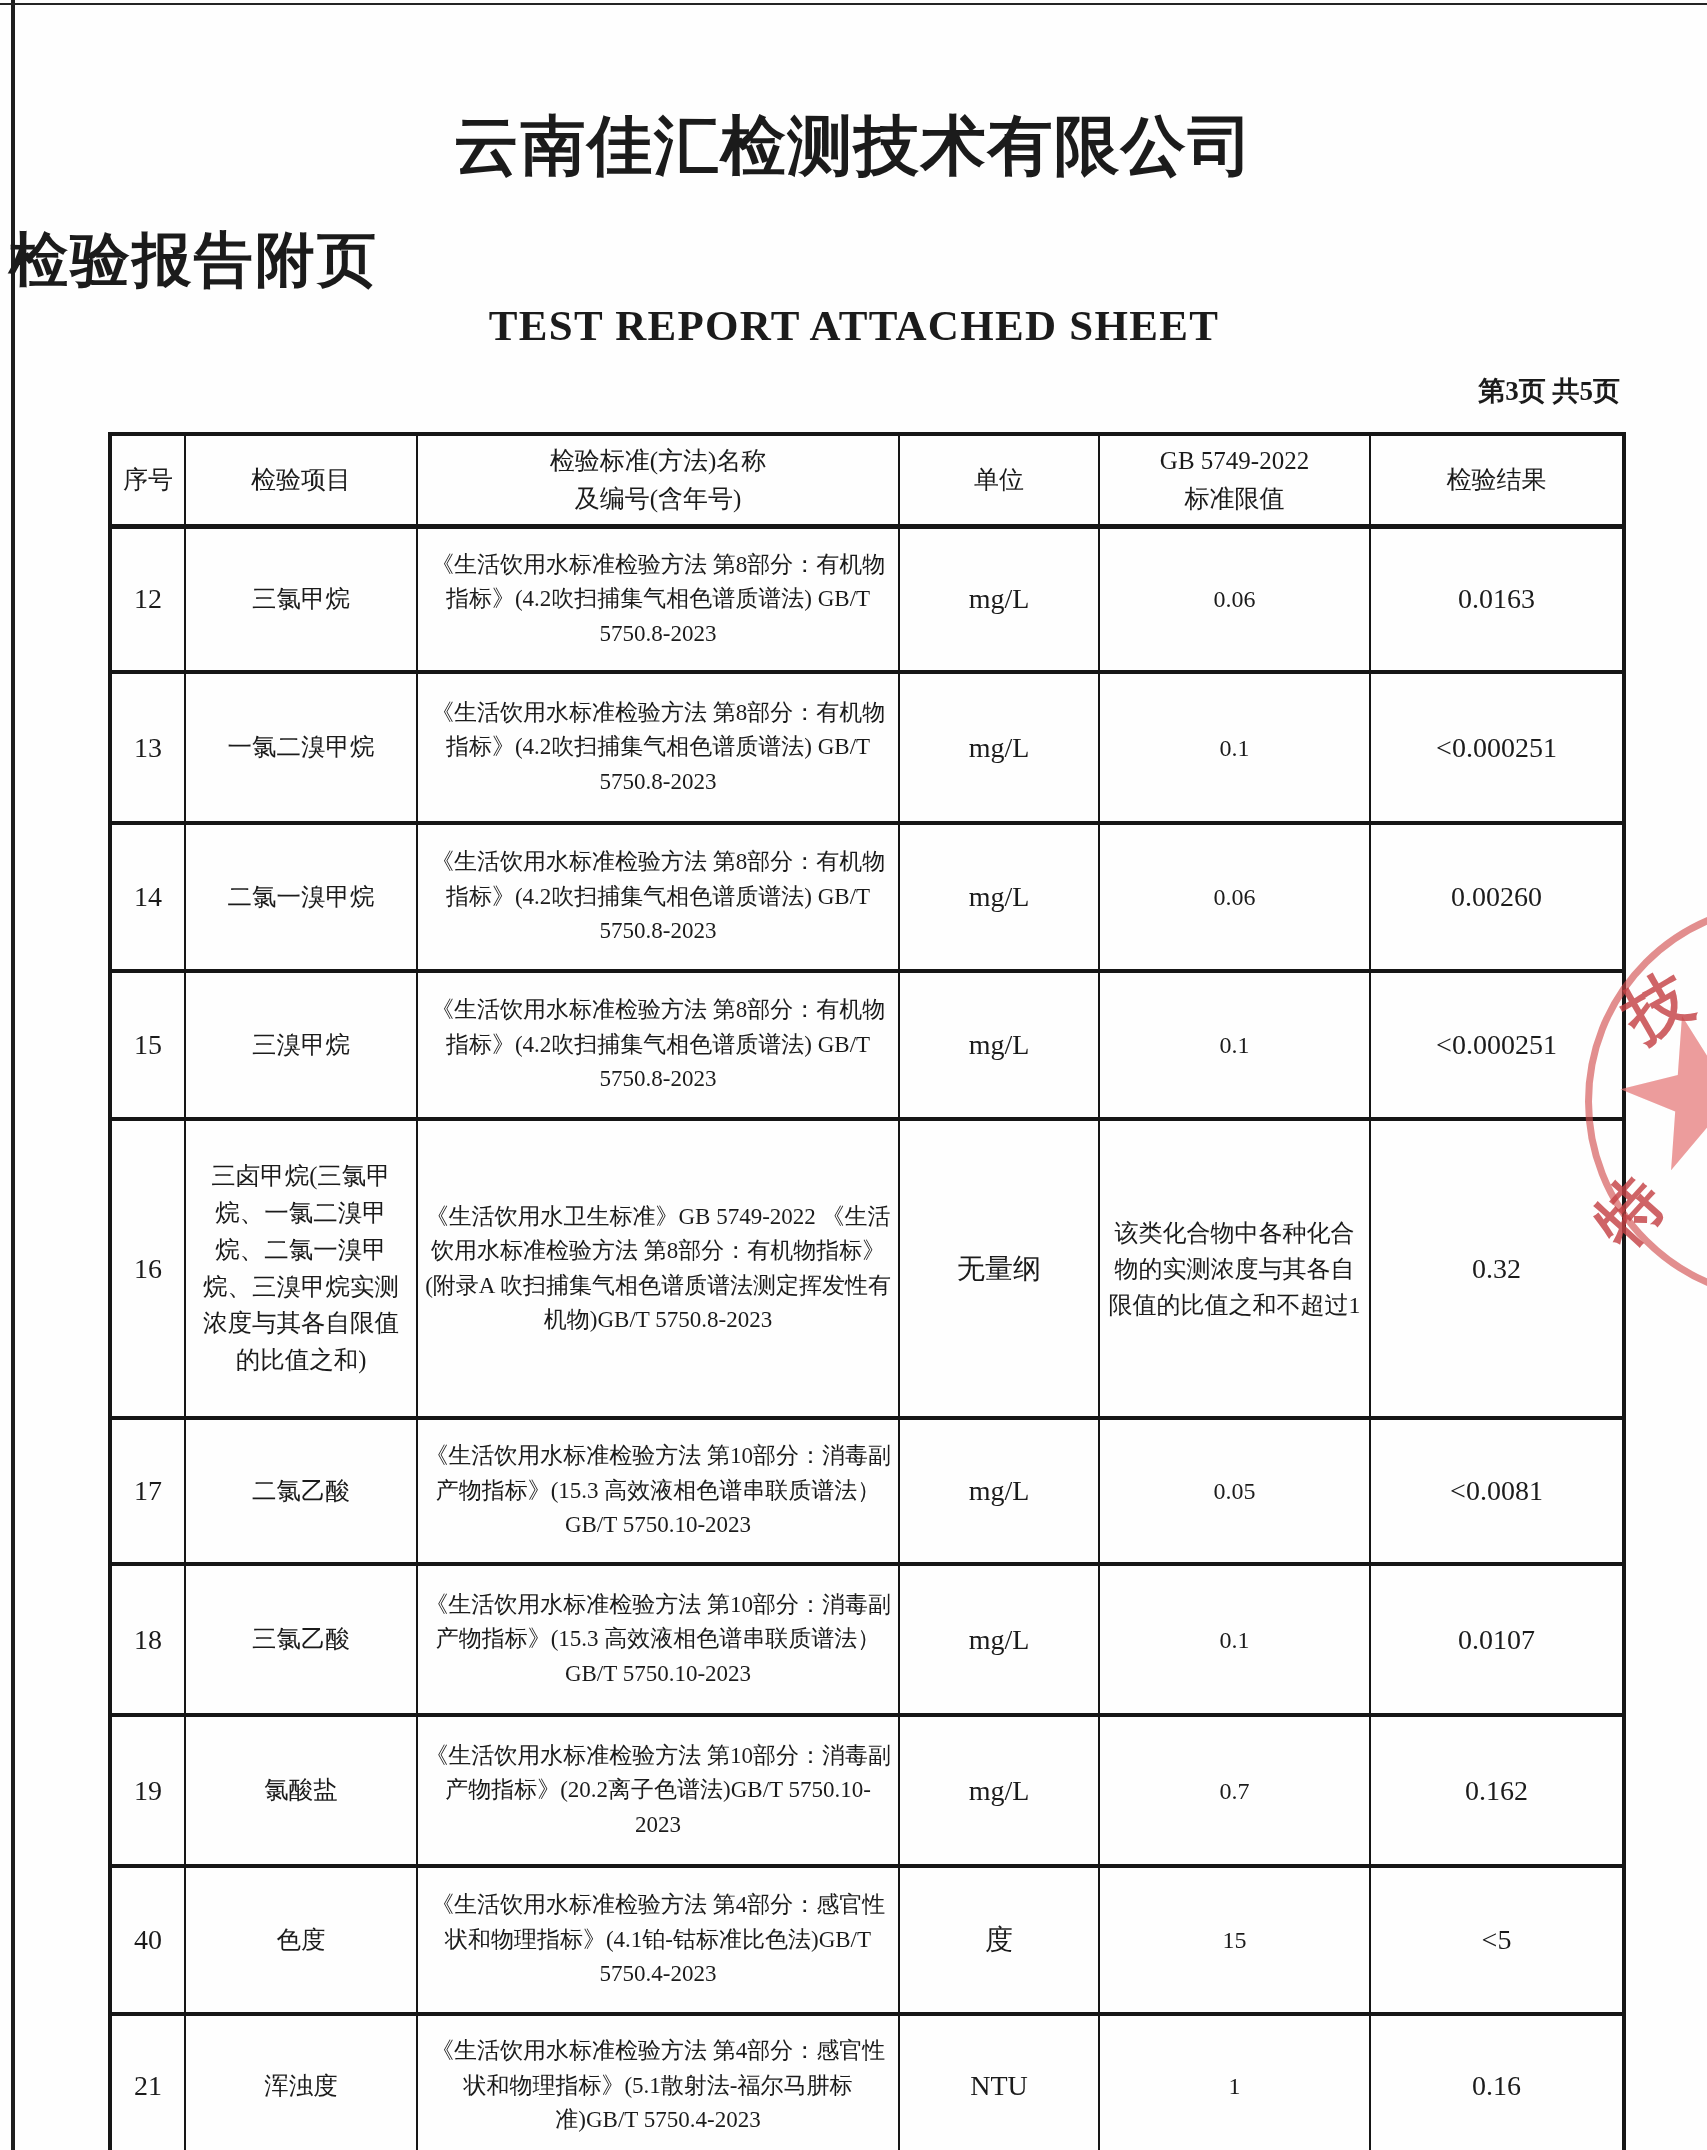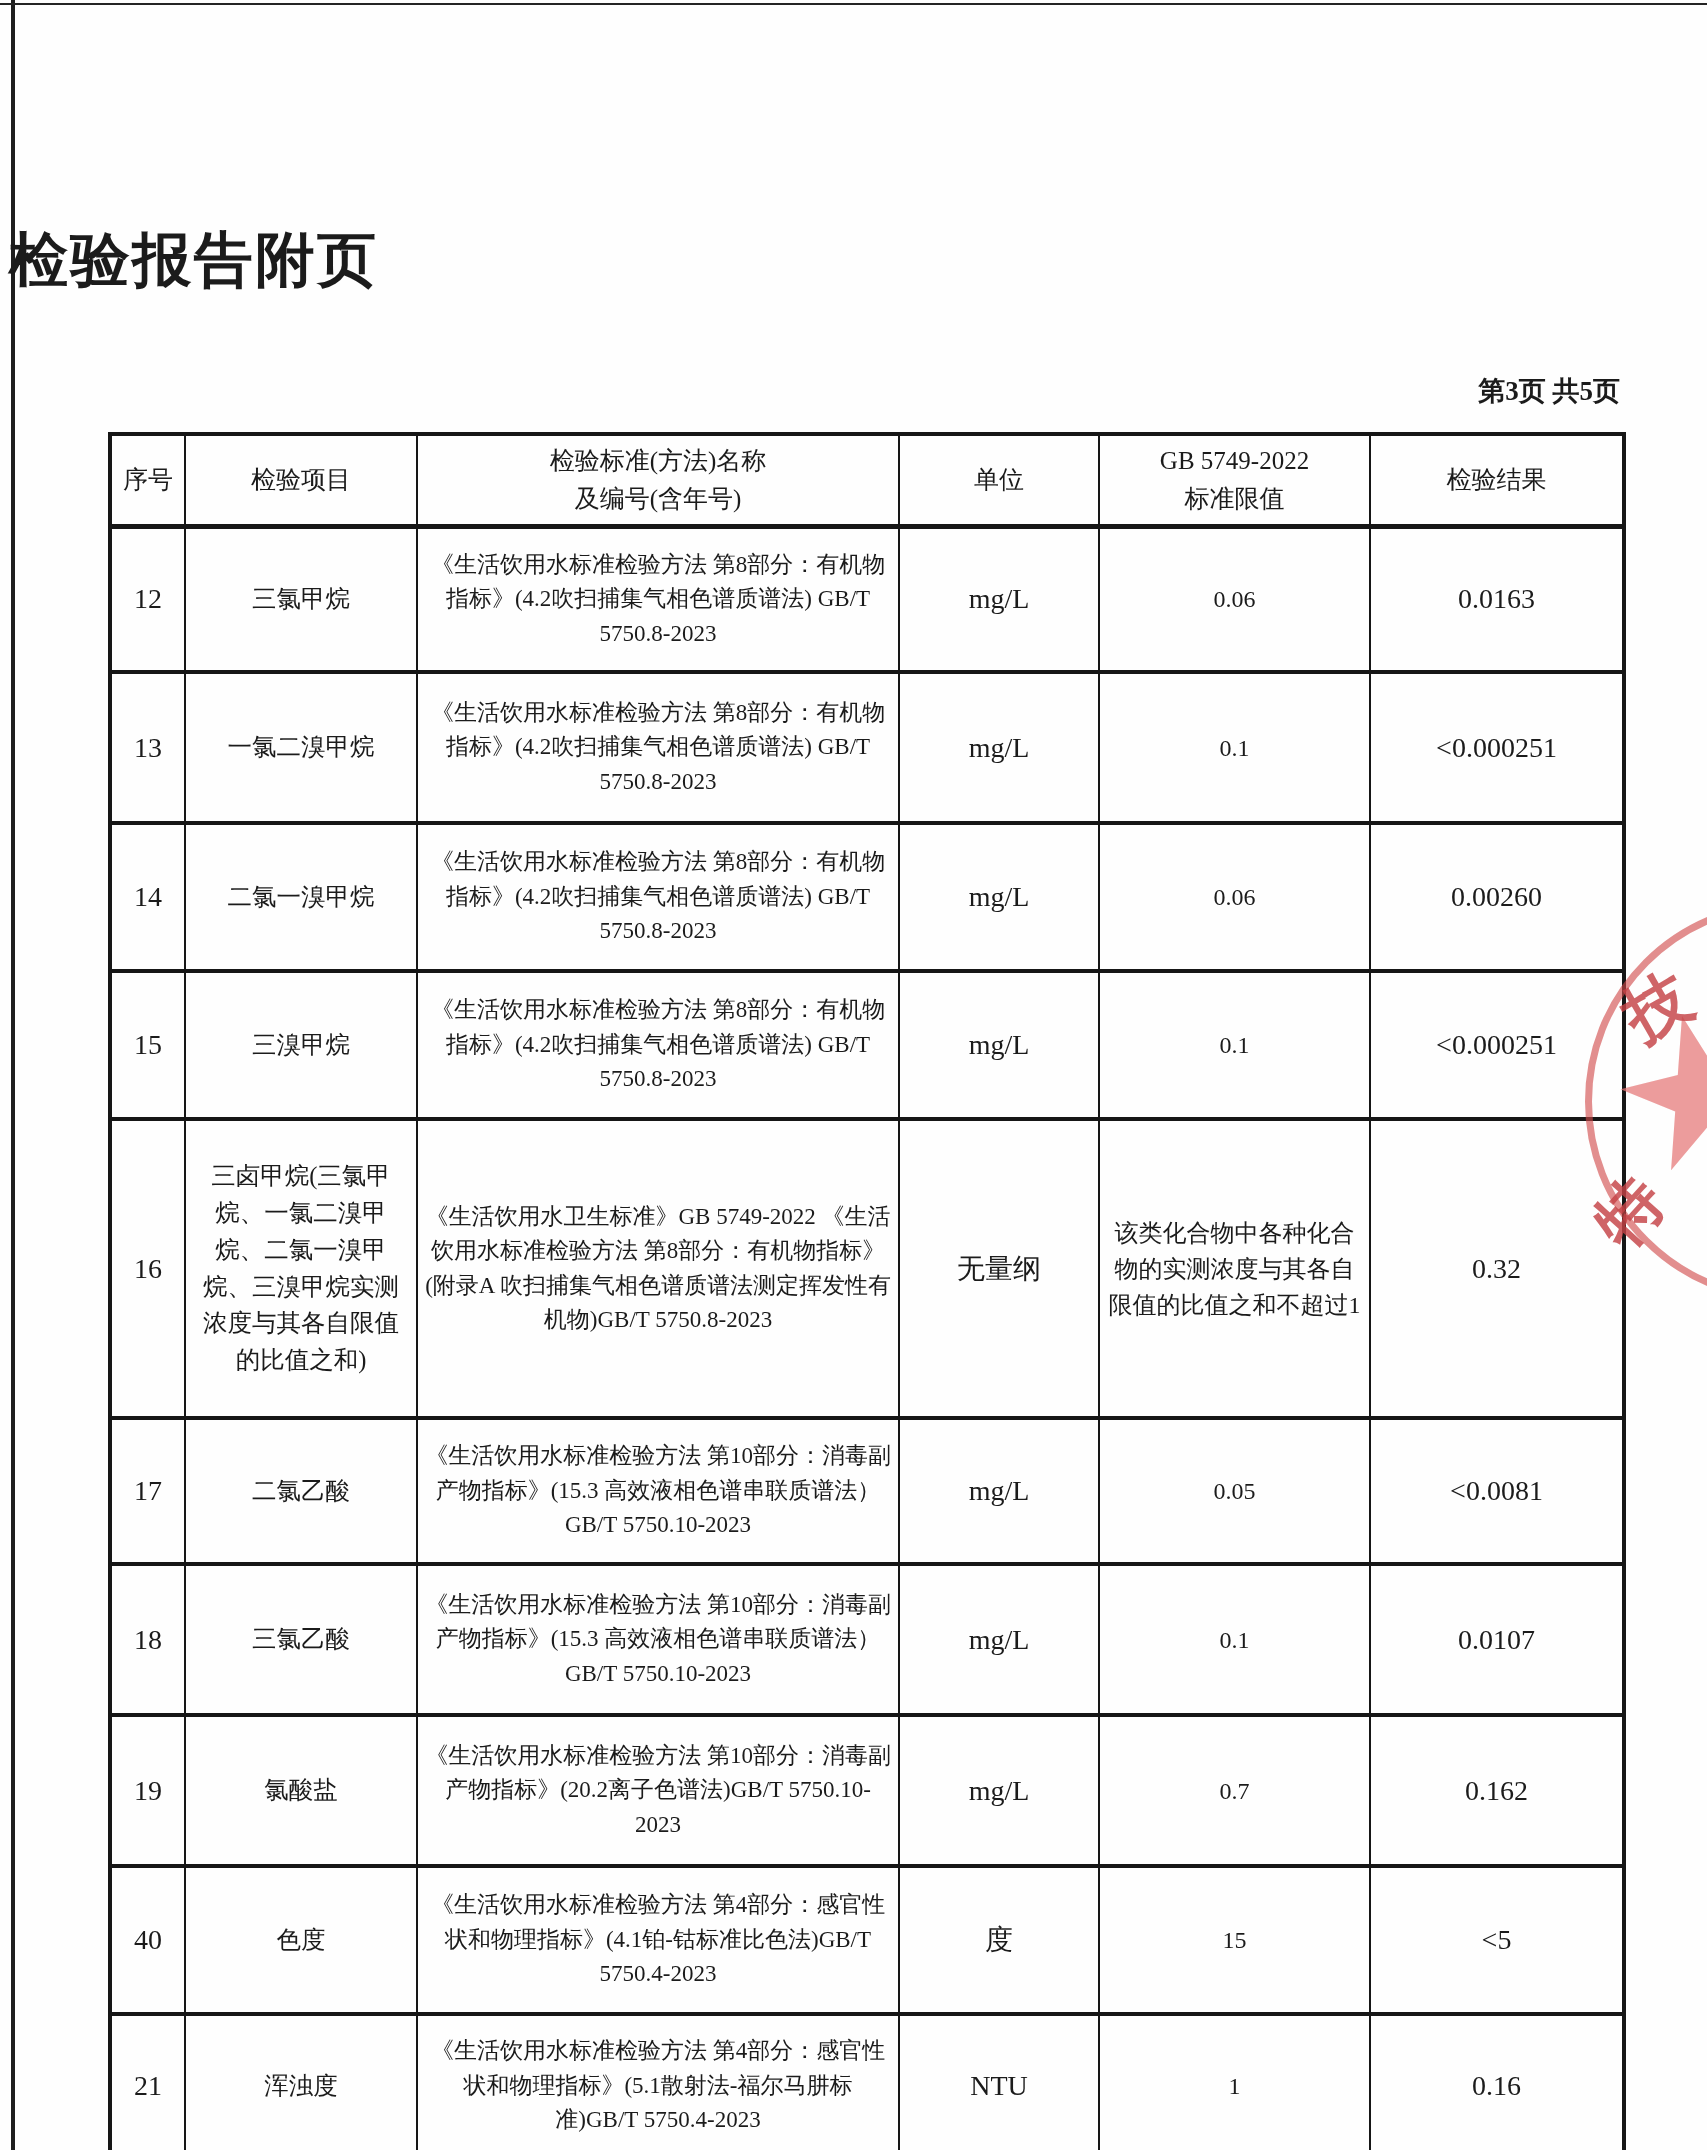--- a/index.html
+++ b/index.html
@@ -79,21 +79,23 @@
   .stamp-char-bottom{left:1597px;top:1168px;transform:rotate(-48deg);}
 </style>
 </head>
 <body>
 
 <div class="page">
 
   <div class="scan-left"></div>
   <div class="scan-top"></div>
 
+  <h1 class="company-name">云南佳汇检测技术有限公司</h1>
   <h2 class="title-cn">检验报告附页</h2>
+  <h3 class="title-en">TEST REPORT ATTACHED SHEET</h3>
 
   <div class="page-indicator">第3页 共5页</div>
 
   <table class="results">
     <colgroup>
       <col style="width:75px">
         <col style="width:232px">
         <col style="width:482px">
       <col style="width:200px">
         <col style="width:271px">

